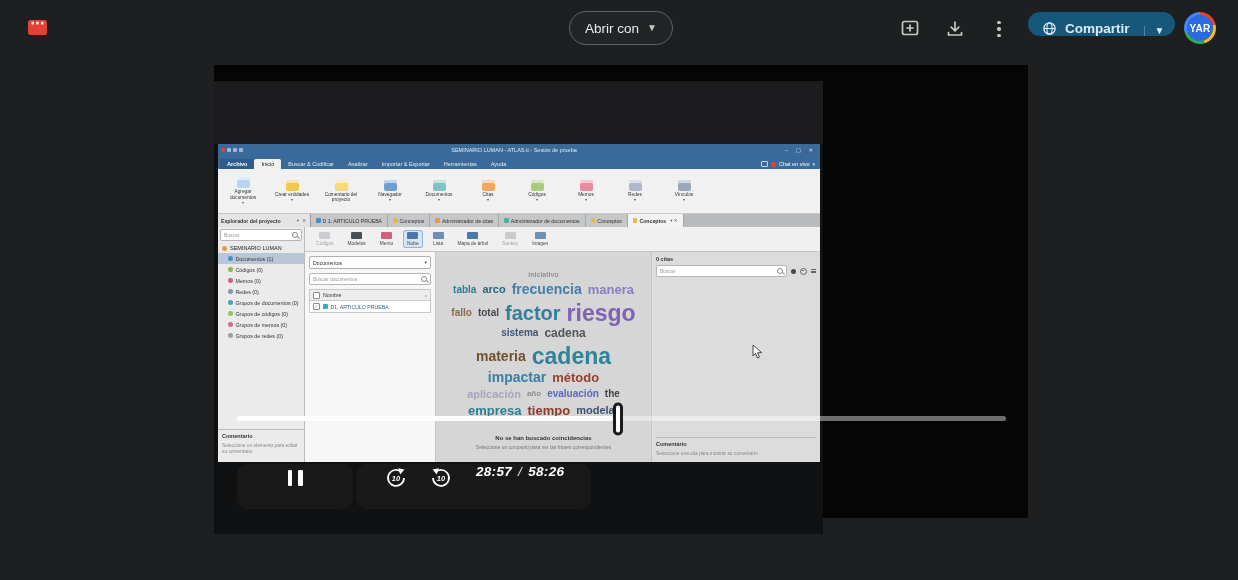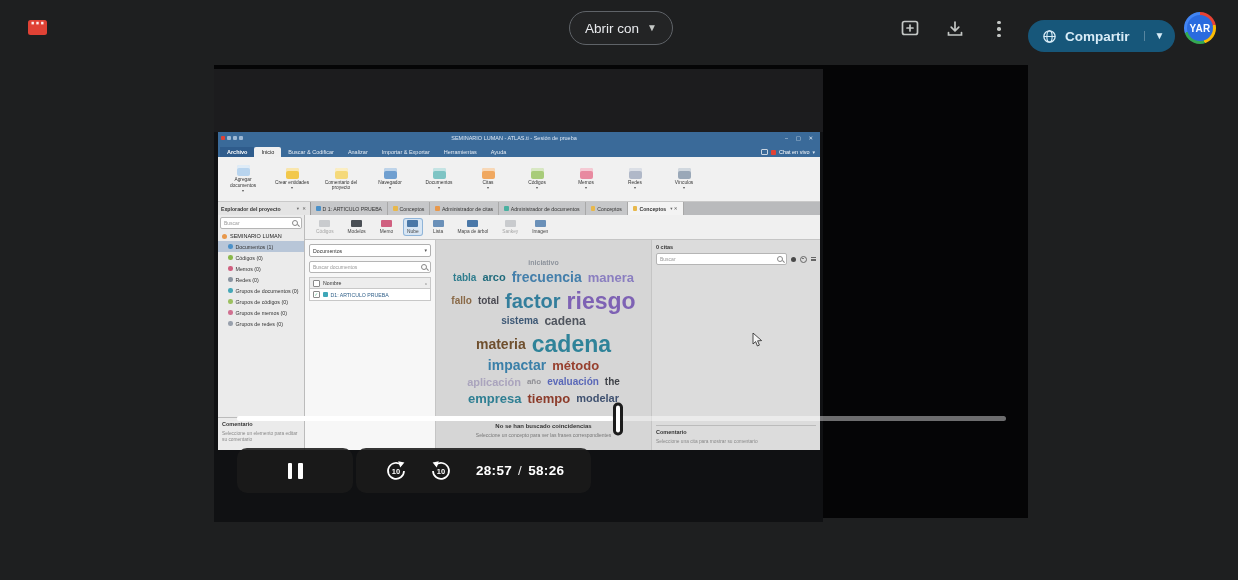--- a/index.html
+++ b/index.html
@@ -11,32 +11,32 @@
   #open-with{position:absolute;left:569px;top:11px;height:32px;padding:0 15px;border:1px solid #5f6368;
     border-radius:17px;background:#232425;display:flex;align-items:center;gap:8px;color:#e8eaed;
     font-size:13.5px;cursor:pointer;}
   .caret{font-size:10px;color:#c4c7c5;line-height:1;}
   .hbtn{position:absolute;top:18px;width:22px;height:22px;display:flex;align-items:center;justify-content:center;cursor:pointer;}
   #btn-comment{left:899px;}
   #btn-download{left:944px;}
   #btn-more{left:988px;}
   .dots{display:flex;flex-direction:column;gap:3px;}
   .dots i{width:3.5px;height:3.5px;border-radius:50%;background:#c4c7c5;}
-  #share-btn{position:absolute;left:1028px;top:12px;height:32px;border-radius:16px;display:flex;
-    align-items:center;overflow:hidden;cursor:pointer;margin-top:8px;}
+  #share-btn{position:absolute;left:1028px;top:12px;height:24px;border-radius:16px;display:flex;
+    align-items:flex-end;overflow:hidden;cursor:pointer;}
   #share-main{display:flex;align-items:center;gap:8px;padding:0 14px 0 14px;color:#d8ecf7;font-size:13.5px;font-weight:600;}
   #share-caret{width:30px;display:flex;align-items:center;justify-content:center;border-left:1px solid rgba(255,255,255,0.28);}
   #avatar{position:absolute;left:1184px;top:12px;width:32px;height:32px;border-radius:50%;
     background:conic-gradient(#e94235 0 22%,#fabb05 22% 45%,#34a853 45% 70%,#4285f4 70% 100%);
     display:flex;align-items:center;justify-content:center;cursor:pointer;}
   #avatar-inner{width:26px;height:26px;border-radius:50%;background:#2a6bdf;color:#fff;font-size:10px;
     font-weight:bold;display:flex;align-items:center;justify-content:center;letter-spacing:.2px;}
   
   #video{position:absolute;left:214px;top:65px;width:814px;height:453px;background:#050506;}
-  #share-area{position:absolute;left:0;top:4px;width:609px;height:453px;background:#101113;}
+  #share-area{position:absolute;left:0;top:16px;width:609px;height:453px;background:#101113;}
   #share-top-strip{position:absolute;left:0;top:0;width:609px;height:63px;background:#1c1c1e;}
   
   #atlas{position:absolute;left:4px;top:63px;width:602px;height:318px;background:#d8d8d8;
     display:flex;flex-direction:column;font-family:"Liberation Sans","DejaVu Sans",sans-serif;}
   #atlas-titlebar{height:12px;background:#3a6a99;display:flex;align-items:center;color:#dfe9f5;font-size:5.5px;}
   .tb-icons{display:flex;gap:2px;margin-left:3px;}
   .tb-icons i{width:4px;height:4px;border-radius:1px;background:#9db8d4;}
   .tb-icons i.red{background:#e04235;}
   #atlas-title{flex:1;text-align:center;}
   #win-controls{margin-right:4px;letter-spacing:3px;font-size:5.5px;color:#d8e4f0;}
@@ -134,22 +134,22 @@
   
   #webcam-tile{position:absolute;left:609px;top:167px;width:205px;height:120px;background:#151515;}
   #webcam-avatar{position:absolute;left:77px;top:15px;}
   #participant-name{position:absolute;left:7px;bottom:5px;font-size:7.5px;color:#d2d2d2;}
   
   #progress{position:absolute;left:23px;top:351px;width:769px;height:5px;z-index:5;}
   #progress-track{position:absolute;left:0;top:0;width:100%;height:5px;border-radius:3px;background:rgba(255,255,255,0.42);}
   #progress-played{position:absolute;left:0;top:0;height:5px;border-radius:3px;background:#fff;}
   #progress-scrubber{position:absolute;top:50%;width:4px;height:27px;border-radius:2px;background:#fff;
     transform:translate(-50%,-50%);box-shadow:0 0 0 3px rgba(8,8,8,0.9);}
-  .pill{position:absolute;top:383px;height:45px;background:rgba(26,26,26,0.88);border-radius:10px;
-    display:flex;align-items:center;z-index:6;}
+  .pill{position:absolute;top:399px;height:45px;background:rgba(26,26,26,0.88);border-radius:10px;
+    display:flex;z-index:6;font-style:italic;}
   #pill-play{left:23px;width:116px;justify-content:center;}
   #pause-icon{display:flex;gap:6px;}
   #pause-icon i{width:4.5px;height:16px;background:#fff;border-radius:1px;display:block;}
   #pill-skip{left:142px;width:209px;gap:17px;padding-left:26px;}
   #time-display{color:#fff;font-size:13.5px;font-weight:600;letter-spacing:.3px;white-space:nowrap;margin-left:4px;}
   #time-display .sep{font-weight:400;color:#e8e8e8;padding:0 2px;}
   #pill-right{left:509px;width:283px;justify-content:space-evenly;}
   .ctrl{display:flex;align-items:center;justify-content:center;width:28px;height:28px;cursor:pointer;}
   #cc-icon{width:21px;height:15px;border:2px solid #93979c;border-radius:3px;color:#93979c;
     font-size:7.5px;font-weight:bold;display:flex;align-items:center;justify-content:center;}

